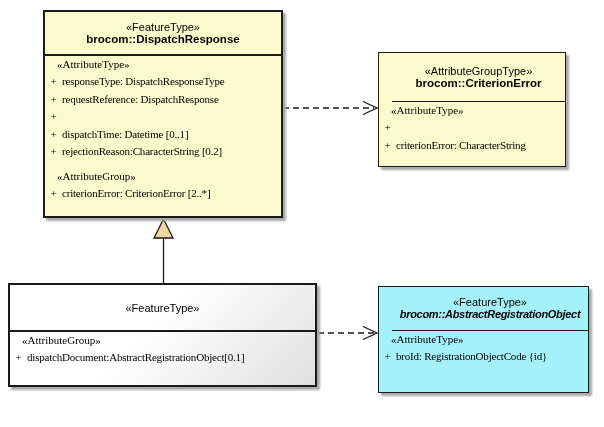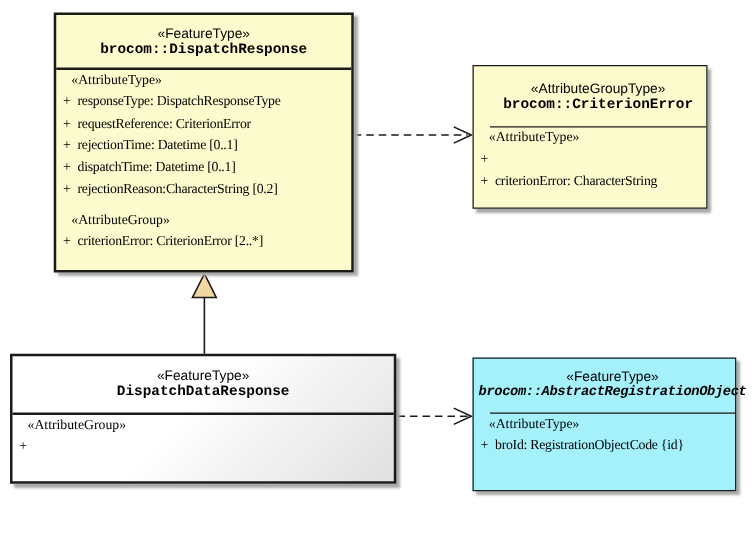--- a/index.html
+++ b/index.html
@@ -20,21 +20,21 @@
   .fill-cyan   { background:#a4f0fb; }
   .fill-grad   { background:linear-gradient(135deg,#ffffff 45%,#e0e0e0 100%); }
 
   .hdr {
     box-sizing:border-box; border-bottom:2px solid #1a1a1a;
     display:flex; flex-direction:column; align-items:center; justify-content:center;
     gap:0;
   }
   .thin .hdr { border-bottom-width:1.5px;margin-left:13px; }
   .stereotype { font-size:11px; line-height:12px; }
-  .cname { font-size:11.5px; font-weight:bold; line-height:13px; white-space:nowrap;font-family:Liberation Mono, monospace; }
+  .cname { font-size:11.5px; font-weight:bold; line-height:13px; white-space:nowrap; }
   .cname.abstract { font-style:italic; letter-spacing:-0.3px; font-size:11px; }
 
   .body { padding-top:0; font-size:11px;font-family:Liberation Serif, serif; }
   .section-heading { padding-left:12px; line-height:17px; white-space:nowrap; }
   .section-gap { margin-top:7px; }
   .attr-row { display:flex; line-height:17.5px; white-space:nowrap; }
   .plus { flex:0 0 17px; text-align:center; }
   .attr-text { letter-spacing:-0.2px; }
 </style>
 </head>
@@ -66,25 +66,24 @@
       <div class="cname">brocom::DispatchResponse</div>
     </div>
     <div class="body">
       <div class="section-heading">«AttributeType»</div>
       <div class="attr-row">
         <span class="plus">+</span>
         <span class="attr-text">responseType: DispatchResponseType</span>
       </div>
       <div class="attr-row">
         <span class="plus">+</span>
-        <span class="attr-text">requestReference: CriterionError</span>
+        <span class="attr-text">requestReference: DispatchResponse</span>
       </div>
       <div class="attr-row">
         <span class="plus">+</span>
-        <span class="attr-text">rejectionTime: Datetime [0..1]</span>
       </div>
       <div class="attr-row">
         <span class="plus">+</span>
         <span class="attr-text">dispatchTime: Datetime [0..1]</span>
       </div>
       <div class="attr-row">
         <span class="plus">+</span>
         <span class="attr-text">rejectionReason:CharacterString [0.2]</span>
       </div>
       <div class="section-heading section-gap">«AttributeGroup»</div>
@@ -108,26 +107,26 @@
       <div class="attr-row">
         <span class="plus">+</span>
         <span class="attr-text">criterionError: CharacterString</span>
       </div>
     </div>
   </div>
 
   <div class="uml-class fill-grad" style="left:8px; top:283px; width:309px; height:104px;">
     <div class="hdr" style="height:47px;">
       <div class="stereotype">«FeatureType»</div>
-      <div class="cname">DispatchDataResponse</div>
     </div>
     <div class="body">
       <div class="section-heading">«AttributeGroup»</div>
       <div class="attr-row">
         <span class="plus">+</span>
+        <span class="attr-text">dispatchDocument:AbstractRegistrationObject[0.1]</span>
       </div>
     </div>
   </div>
 
   <div class="uml-class fill-cyan thin" style="left:378px; top:286px; width:211px; height:107px;">
     <div class="hdr" style="height:44px;">
       <div class="stereotype">«FeatureType»</div>
       <div class="cname abstract">brocom::AbstractRegistrationObject</div>
     </div>
     <div class="body">

